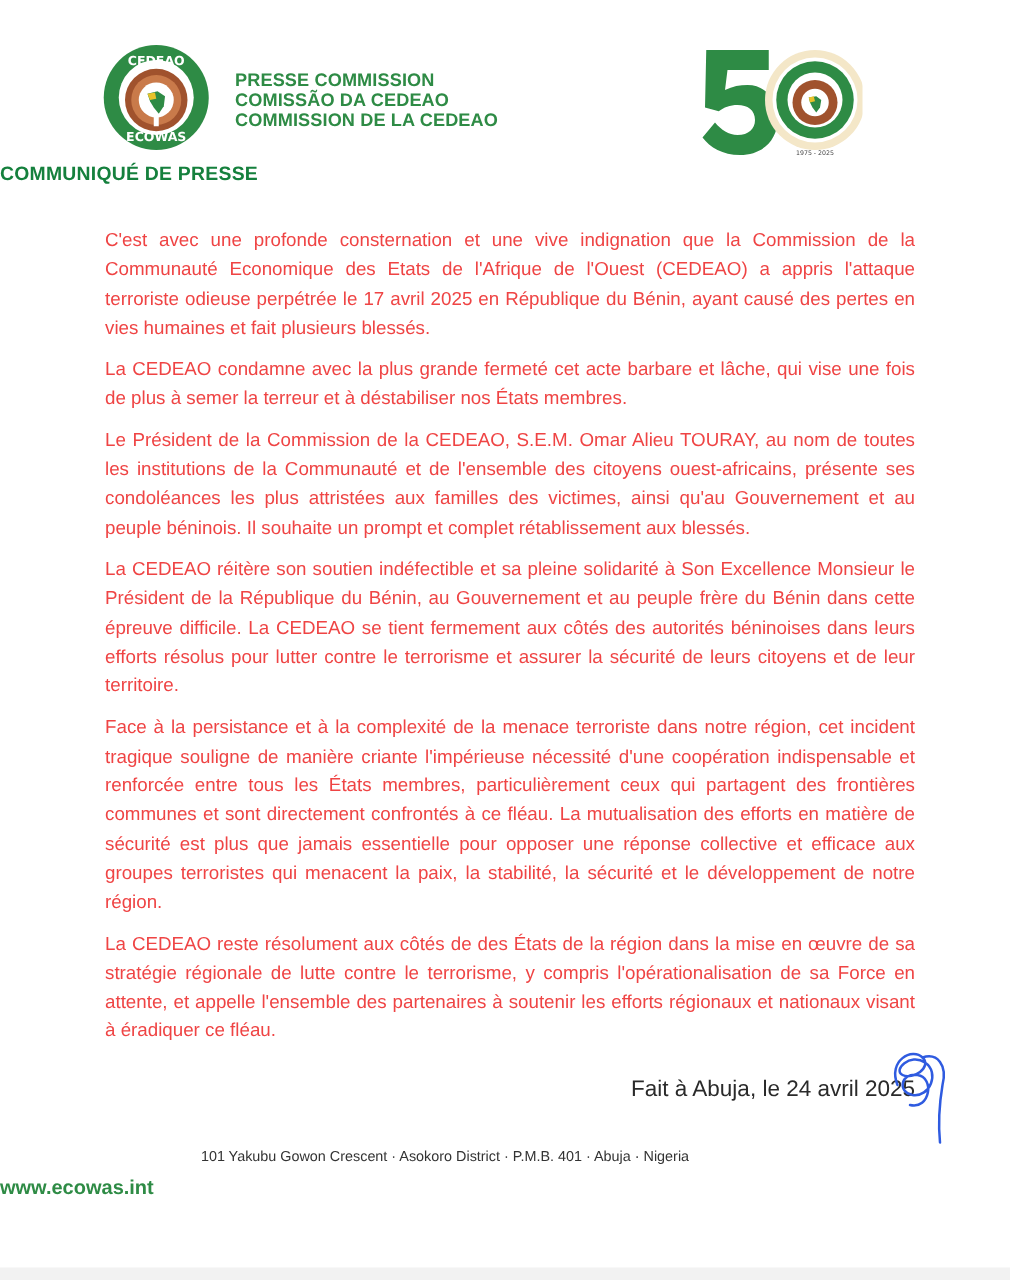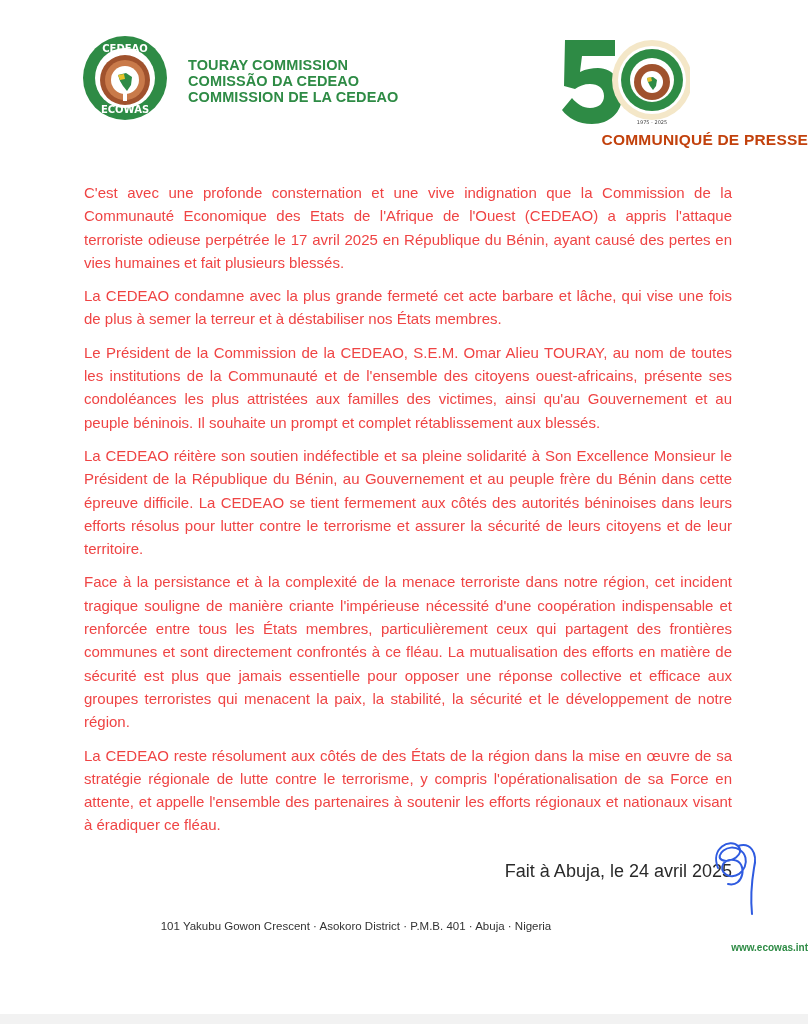--- a/index.html
+++ b/index.html
@@ -1,26 +1,26 @@
 <!DOCTYPE html>
 <html><head>
 <meta charset="utf-8">
 <style>
   html, body { margin: 0; padding: 0; background: #ffffff; }
   body { width: 808px; height: 1024px; position: relative; overflow: hidden; font-family: "Liberation Sans", sans-serif; color: #222; }
   .logo-left { position: absolute; left: 82px; top: 35px; width: 86px; height: 86px; }
   .org-names { position: absolute; left: 188px; top: 57px; color: #2e8b45; font-weight: bold; font-size: 14.5px; line-height: 16px; letter-spacing: 0.1px; }
   .logo-right { position: absolute; left: 560px; top: 36px; width: 130px; height: 90px; }
-  .title { position: absolute; left: 0; width: 808px; top: 131px; text-align: right; font-weight: bold; font-size: 15.5px; color: #c2410c; letter-spacing: 0.2px; }
+  .title { position: absolute; left: 0; width: 808px; top: 131px; text-align: left; font-weight: bold; font-size: 15.5px; color: #15803d; letter-spacing: 0.2px; }
   .body { position: absolute; left: 84px; top: 181px; width: 648px; font-size: 15px; line-height: 23.3px; color: #ef4444; }
   .body p { margin: 0 0 10px 0; text-align: justify; }
   .signoff { position: absolute; right: 76px; top: 861px; font-size: 18px; color: #2a2a2a; }
   .signature { position: absolute; left: 700px; top: 838px; width: 70px; height: 80px; }
   .address { position: absolute; left: 0; width: 712px; top: 920px; text-align: center; font-size: 11.5px; color: #333; }
-  .website { position: absolute; left: 0; width: 808px; top: 942px; text-align: right; font-size: 10px; color: #2e8b45; font-weight: bold; }
+  .website { position: absolute; left: 0; width: 808px; top: 942px; text-align: left; font-size: 16px; color: #2e8b45; font-weight: bold; }
   .bottom-strip { position: absolute; left: 0; right: 0; bottom: 0; height: 10px; background: #f2f2f2; }
 </style>
 </head>
 <body>
 
 <div class="logo-left">
   <svg width="86" height="86" viewBox="0 0 86 86">
     <circle cx="43" cy="43" r="42" fill="#2e8b45"></circle>
     <circle cx="43" cy="43" r="30" fill="#ffffff"></circle>
     <circle cx="43" cy="45" r="25" fill="#a0522d"></circle>
@@ -28,21 +28,21 @@
     <circle cx="43" cy="45" r="14" fill="#ffffff"></circle>
     <path d="M36 40 L44 38 L50 42 L49 50 L45 56 L41 51 L38 46 Z" fill="#2e8b45"></path>
     <path d="M36 40 L42 39 L43 44 L38 45 Z" fill="#e8c22a"></path>
     <rect x="41" y="56" width="4" height="10" fill="#ffffff"></rect>
     <text x="43" y="17" text-anchor="middle" font-size="10" font-weight="bold" fill="#ffffff" font-family="DejaVu Sans, sans-serif">CEDEAO</text>
     <text x="43" y="78" text-anchor="middle" font-size="10" font-weight="bold" fill="#ffffff" font-family="DejaVu Sans, sans-serif">ECOWAS</text>
   </svg>
 </div>
 
 <div class="org-names">
-  <div>TOURAY COMMISSION</div>
+  <div>PRESSE COMMISSION</div>
   <div>COMISSÃO DA CEDEAO</div>
   <div>COMMISSION DE LA CEDEAO</div>
 </div>
 
 <div class="logo-right">
   <svg width="130" height="90" viewBox="0 0 130 90">
     <path d="M5 4 L55 4 L55 20 L22 20 L20 36 C26 33 32 32 38 32 C54 32 62 46 62 60 C62 76 50 88 32 88 C18 88 8 82 2 74 L12 62 C17 68 23 72 30 72 C39 72 44 67 44 60 C44 52 38 48 30 48 C24 48 19 50 15 53 L4 50 Z" fill="#2e8b45"></path>
     <g>
       <circle cx="92" cy="44" r="40" fill="#f4e7c8"></circle>
       <circle cx="92" cy="44" r="34" fill="#ffffff"></circle>

